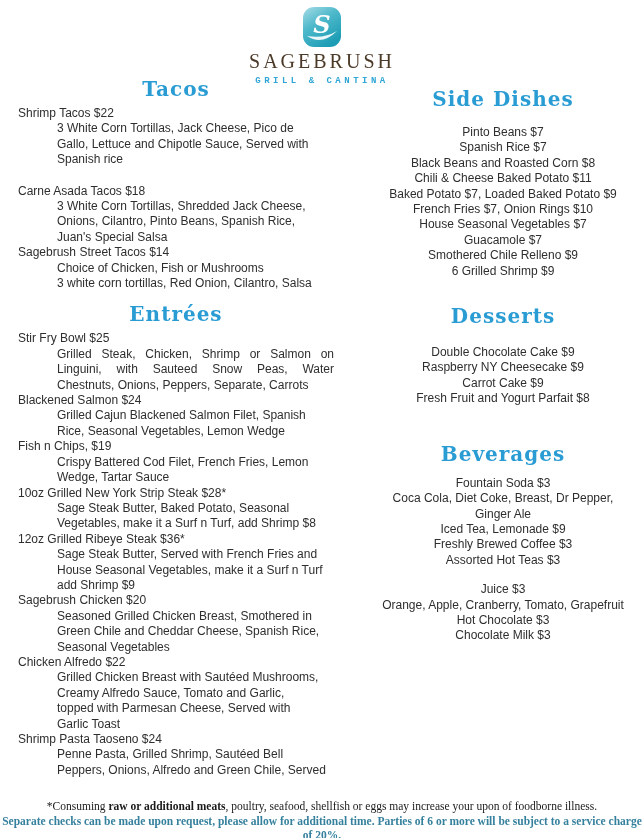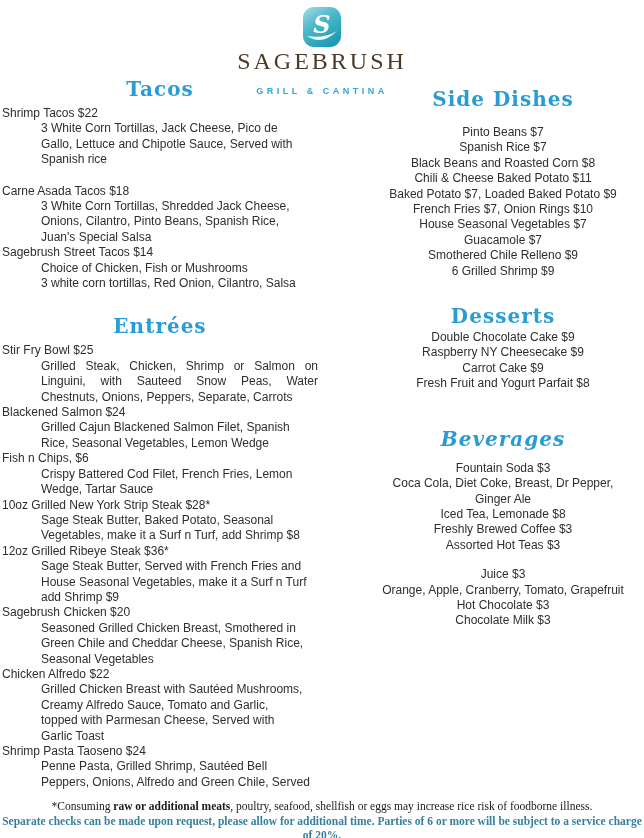--- a/index.html
+++ b/index.html
@@ -19,58 +19,58 @@
     color:var(--body-text);
   }
   
   .logo{
     position:absolute;top:6px;left:0;right:0;
     display:flex;flex-direction:column;align-items:center;
   }
   .logo-icon{width:40px;height:42px;display:block;}
   .brand-name{
     font-family:"Liberation Serif",serif;
-    font-size:24px;letter-spacing:3px;color:var(--brand-brown);
+    font-size:20px;letter-spacing:3px;color:var(--brand-brown);
     margin-top:1px;line-height:24px;
   }
   .brand-tagline{
     font-size:9px;font-weight:bold;letter-spacing:3.5px;
-    color:var(--brand-teal);margin-top:13px;line-height:10px;
+    color:var(--brand-teal);margin-top:3px;line-height:10px;font-family:Liberation Mono, monospace;
   }
   
   .menu-heading{
     font-family:"DejaVu Serif","Liberation Serif",serif;
     font-weight:bold;font-size:20px;line-height:23px;
     color:var(--heading-blue);letter-spacing:1px;
     text-align:center;
   }
   
   .col-left{
-    position:absolute;left:2px;top:78px;width:316px;
+    position:absolute;left:18px;top:78px;width:316px;
     font-size:12px;line-height:15.4px;
   }
   .col-left .menu-heading{margin-bottom:5px;}
-  .heading-entrees{margin-top:24px;margin-bottom:6px;}
+  .heading-entrees{margin-top:12px;margin-bottom:6px;}
   .item-name{white-space:nowrap;}
   .item-desc{padding-left:39px;white-space:nowrap;}
   .menu-item.gap-after{margin-bottom:16px;}
   .menu-item.justify .item-desc.not-last{
     white-space:normal;text-align:justify;text-align-last:justify;
     padding-right:0;overflow:hidden;height:15.4px;
   }
   
   .col-right{
     position:absolute;left:364px;top:88px;width:278px;
     font-size:12px;line-height:15.4px;text-align:center;
   }
   .col-right .line{white-space:nowrap;}
   .side-list{margin-top:14px;}
   .heading-desserts{margin-top:26px;}
-  .desserts-list{margin-top:2px;text-align:center;}
-  .heading-beverages{margin-top:36px;font-style:italic;}
+  .desserts-list{margin-top:17px;text-align:center;}
+  .heading-beverages{margin-top:36px;}
   .bev-group-1{margin-top:10px;text-align:center;}
   .bev-group-2{margin-top:14px;}
   
   .footer{
     position:absolute;left:0;right:0;top:799px;text-align:center;
     font-family:"Liberation Serif",serif;font-size:11.5px;line-height:14.5px;
   }
   .footer-line1{color:#1a1a1a;}
   .footer-line1 b{font-weight:bold;}
   .footer-line2{color:var(--footer-teal);font-weight:bold;}
@@ -124,21 +124,21 @@
         <div class="item-desc not-last">Grilled Steak, Chicken, Shrimp or Salmon on</div>
         <div class="item-desc not-last">Linguini, with Sauteed Snow Peas, Water</div>
         <div class="item-desc">Chestnuts, Onions, Peppers, Separate, Carrots</div>
       </div>
       <div class="menu-item">
         <div class="item-name">Blackened Salmon $24</div>
         <div class="item-desc not-last">Grilled Cajun Blackened Salmon Filet, Spanish</div>
         <div class="item-desc">Rice, Seasonal Vegetables, Lemon Wedge</div>
       </div>
       <div class="menu-item">
-        <div class="item-name">Fish n Chips, $6</div>
+        <div class="item-name">Fish n Chips, $19</div>
         <div class="item-desc not-last">Crispy Battered Cod Filet, French Fries, Lemon</div>
         <div class="item-desc">Wedge, Tartar Sauce</div>
       </div>
       <div class="menu-item">
         <div class="item-name">10oz Grilled New York Strip Steak $28*</div>
         <div class="item-desc not-last">Sage Steak Butter, Baked Potato, Seasonal</div>
         <div class="item-desc">Vegetables, make it a Surf n Turf, add Shrimp $8</div>
       </div>
       <div class="menu-item">
         <div class="item-name">12oz Grilled Ribeye Steak $36*</div>
@@ -188,28 +188,28 @@
       <div class="line">Raspberry NY Cheesecake $9</div>
       <div class="line">Carrot Cake $9</div>
       <div class="line">Fresh Fruit and Yogurt Parfait $8</div>
     </div>
 
   <div class="menu-heading heading-beverages">Beverages</div>
   <div class="bev-group-1">
       <div class="line">Fountain Soda $3</div>
       <div class="line">Coca Cola, Diet Coke, Breast, Dr Pepper,</div>
       <div class="line">Ginger Ale</div>
-      <div class="line">Iced Tea, Lemonade $8</div>
+      <div class="line">Iced Tea, Lemonade $9</div>
       <div class="line">Freshly Brewed Coffee $3</div>
       <div class="line">Assorted Hot Teas $3</div>
     </div>
   <div class="bev-group-2">
       <div class="line">Juice $3</div>
       <div class="line">Orange, Apple, Cranberry, Tomato, Grapefruit</div>
       <div class="line">Hot Chocolate $3</div>
       <div class="line">Chocolate Milk $3</div>
     </div>
 </div>
 
 <div class="footer">
-  <div class="footer-line1"><span>*Consuming </span><b>raw or additional meats</b><span>, poultry, seafood, shellfish or eggs may increase rice risk of foodborne illness.</span></div>
+  <div class="footer-line1"><span>*Consuming </span><b>raw or additional meats</b><span>, poultry, seafood, shellfish or eggs may increase your upon of foodborne illness.</span></div>
   <div class="footer-line2">Separate checks can be made upon request, please allow for additional time.  Parties of 6 or more will be subject to a service charge of 20%.</div>
 </div>
 
 </body></html>

